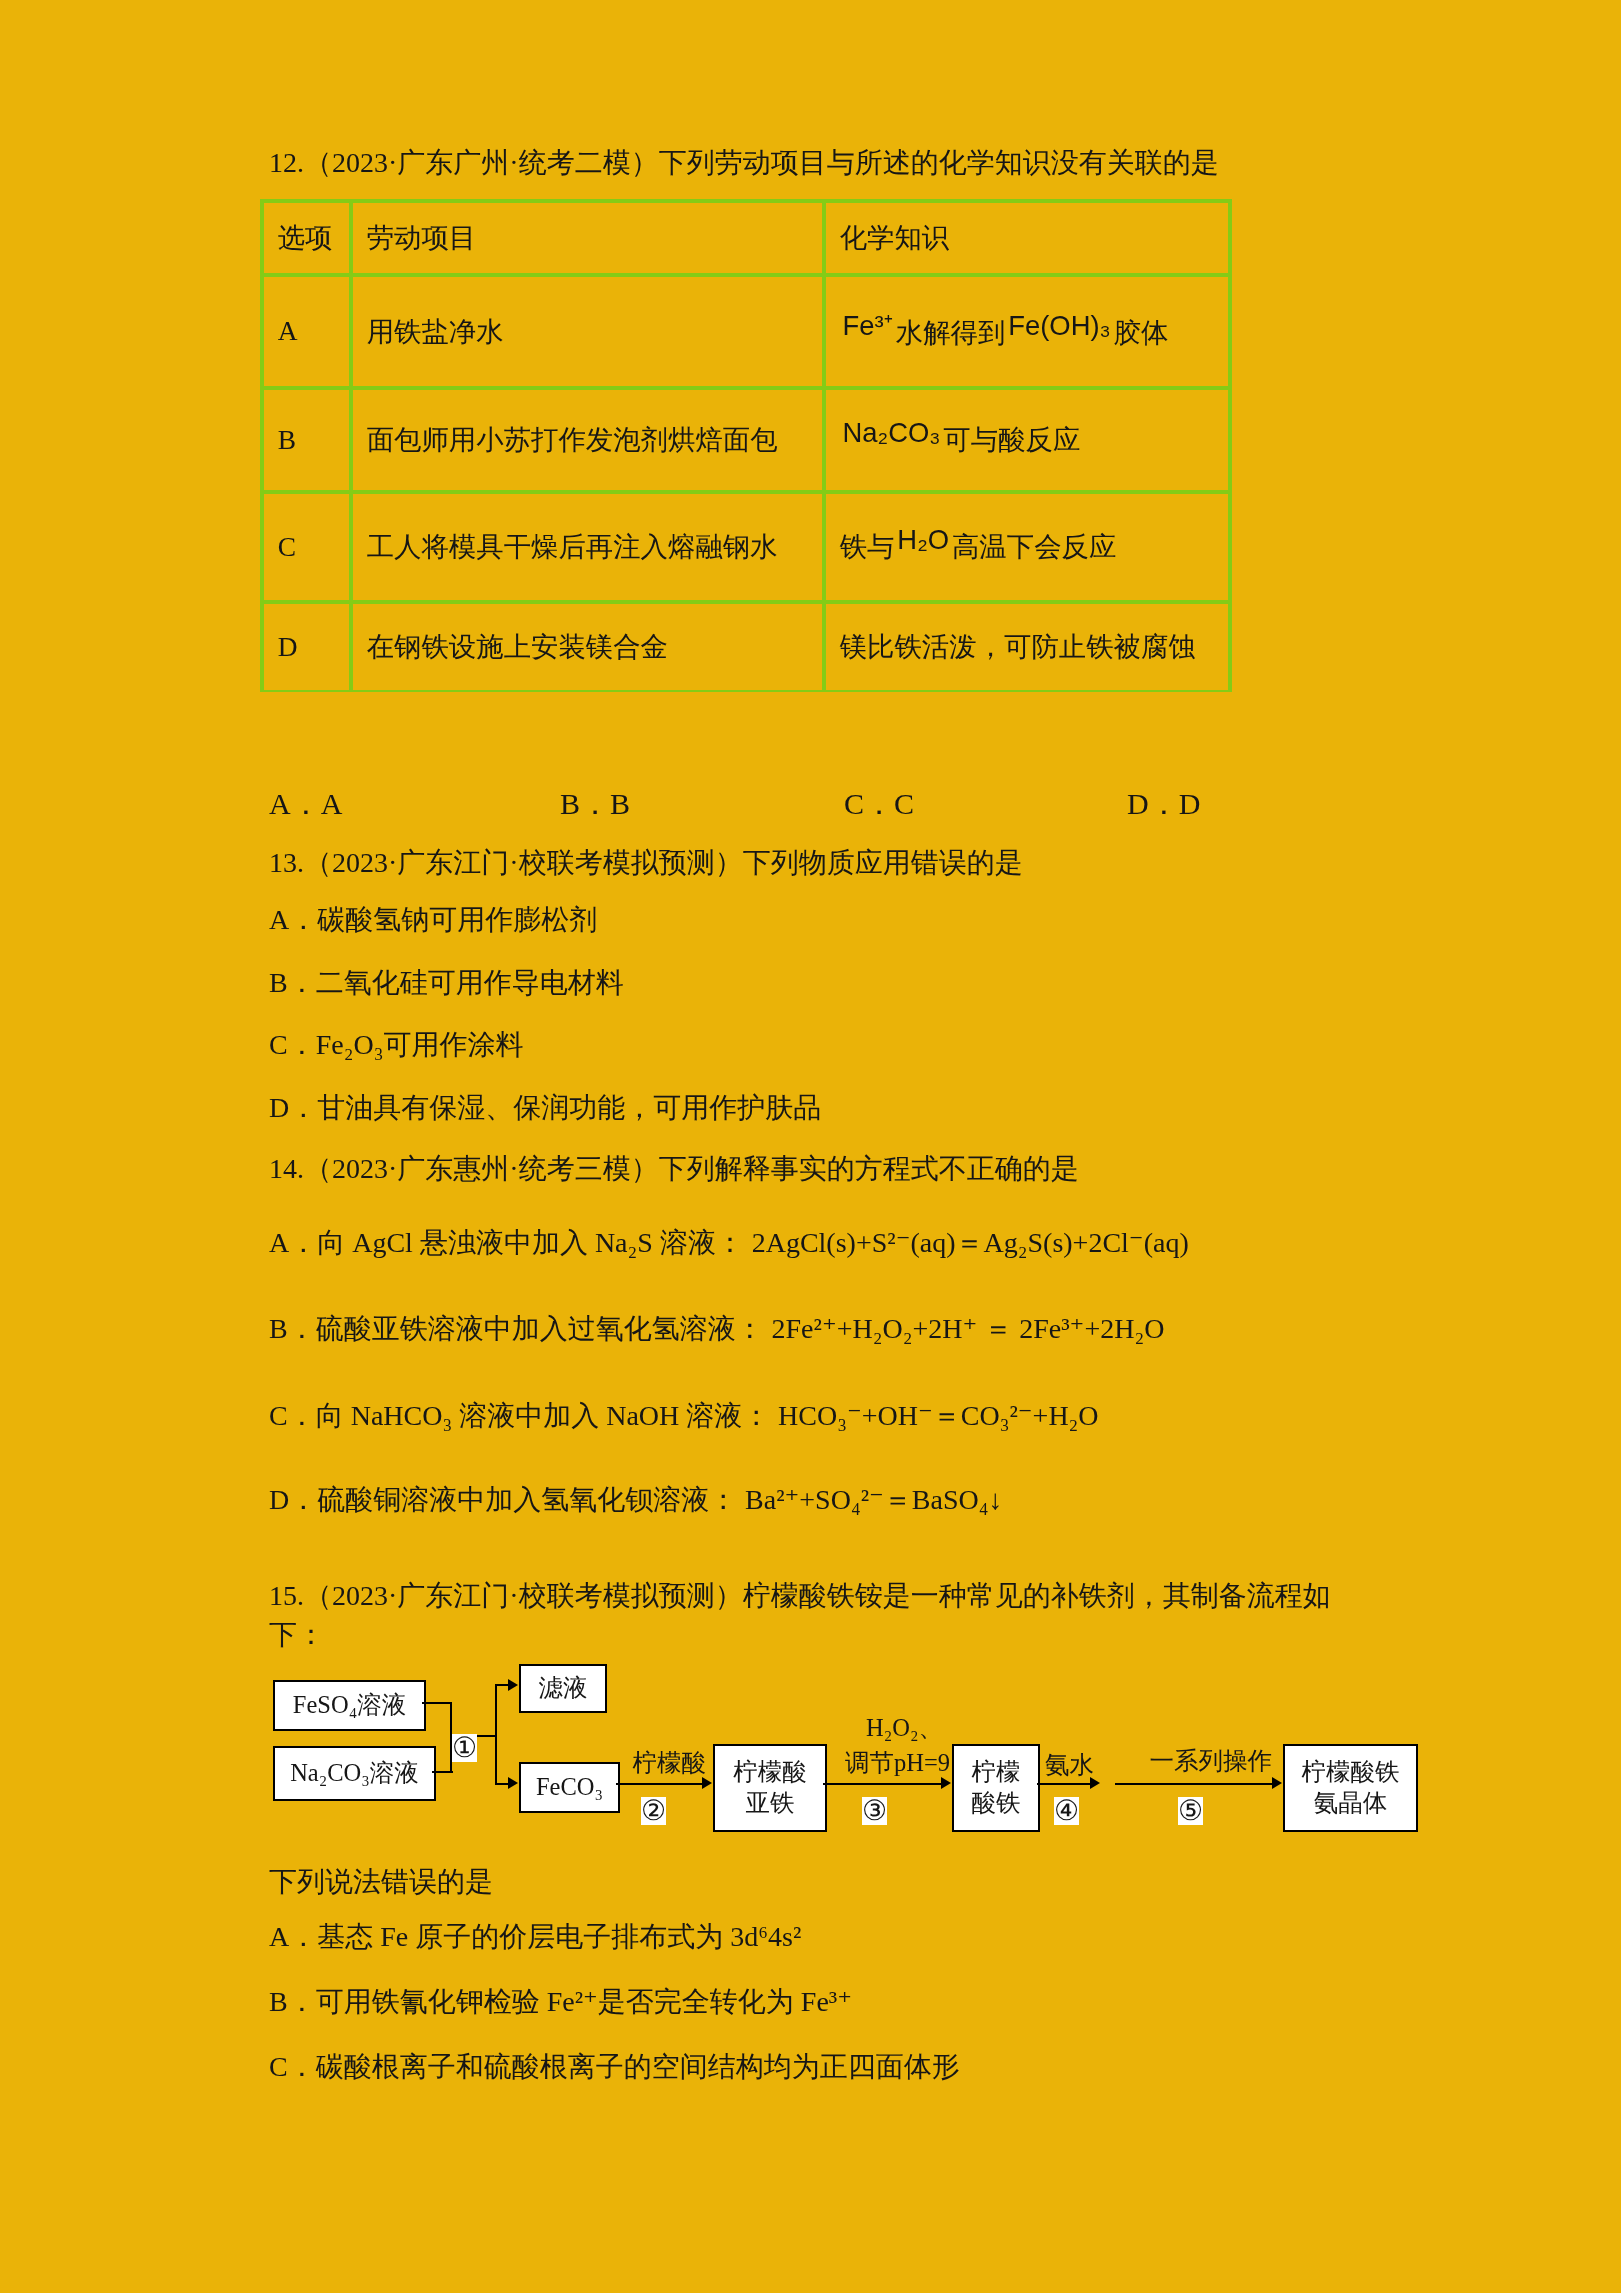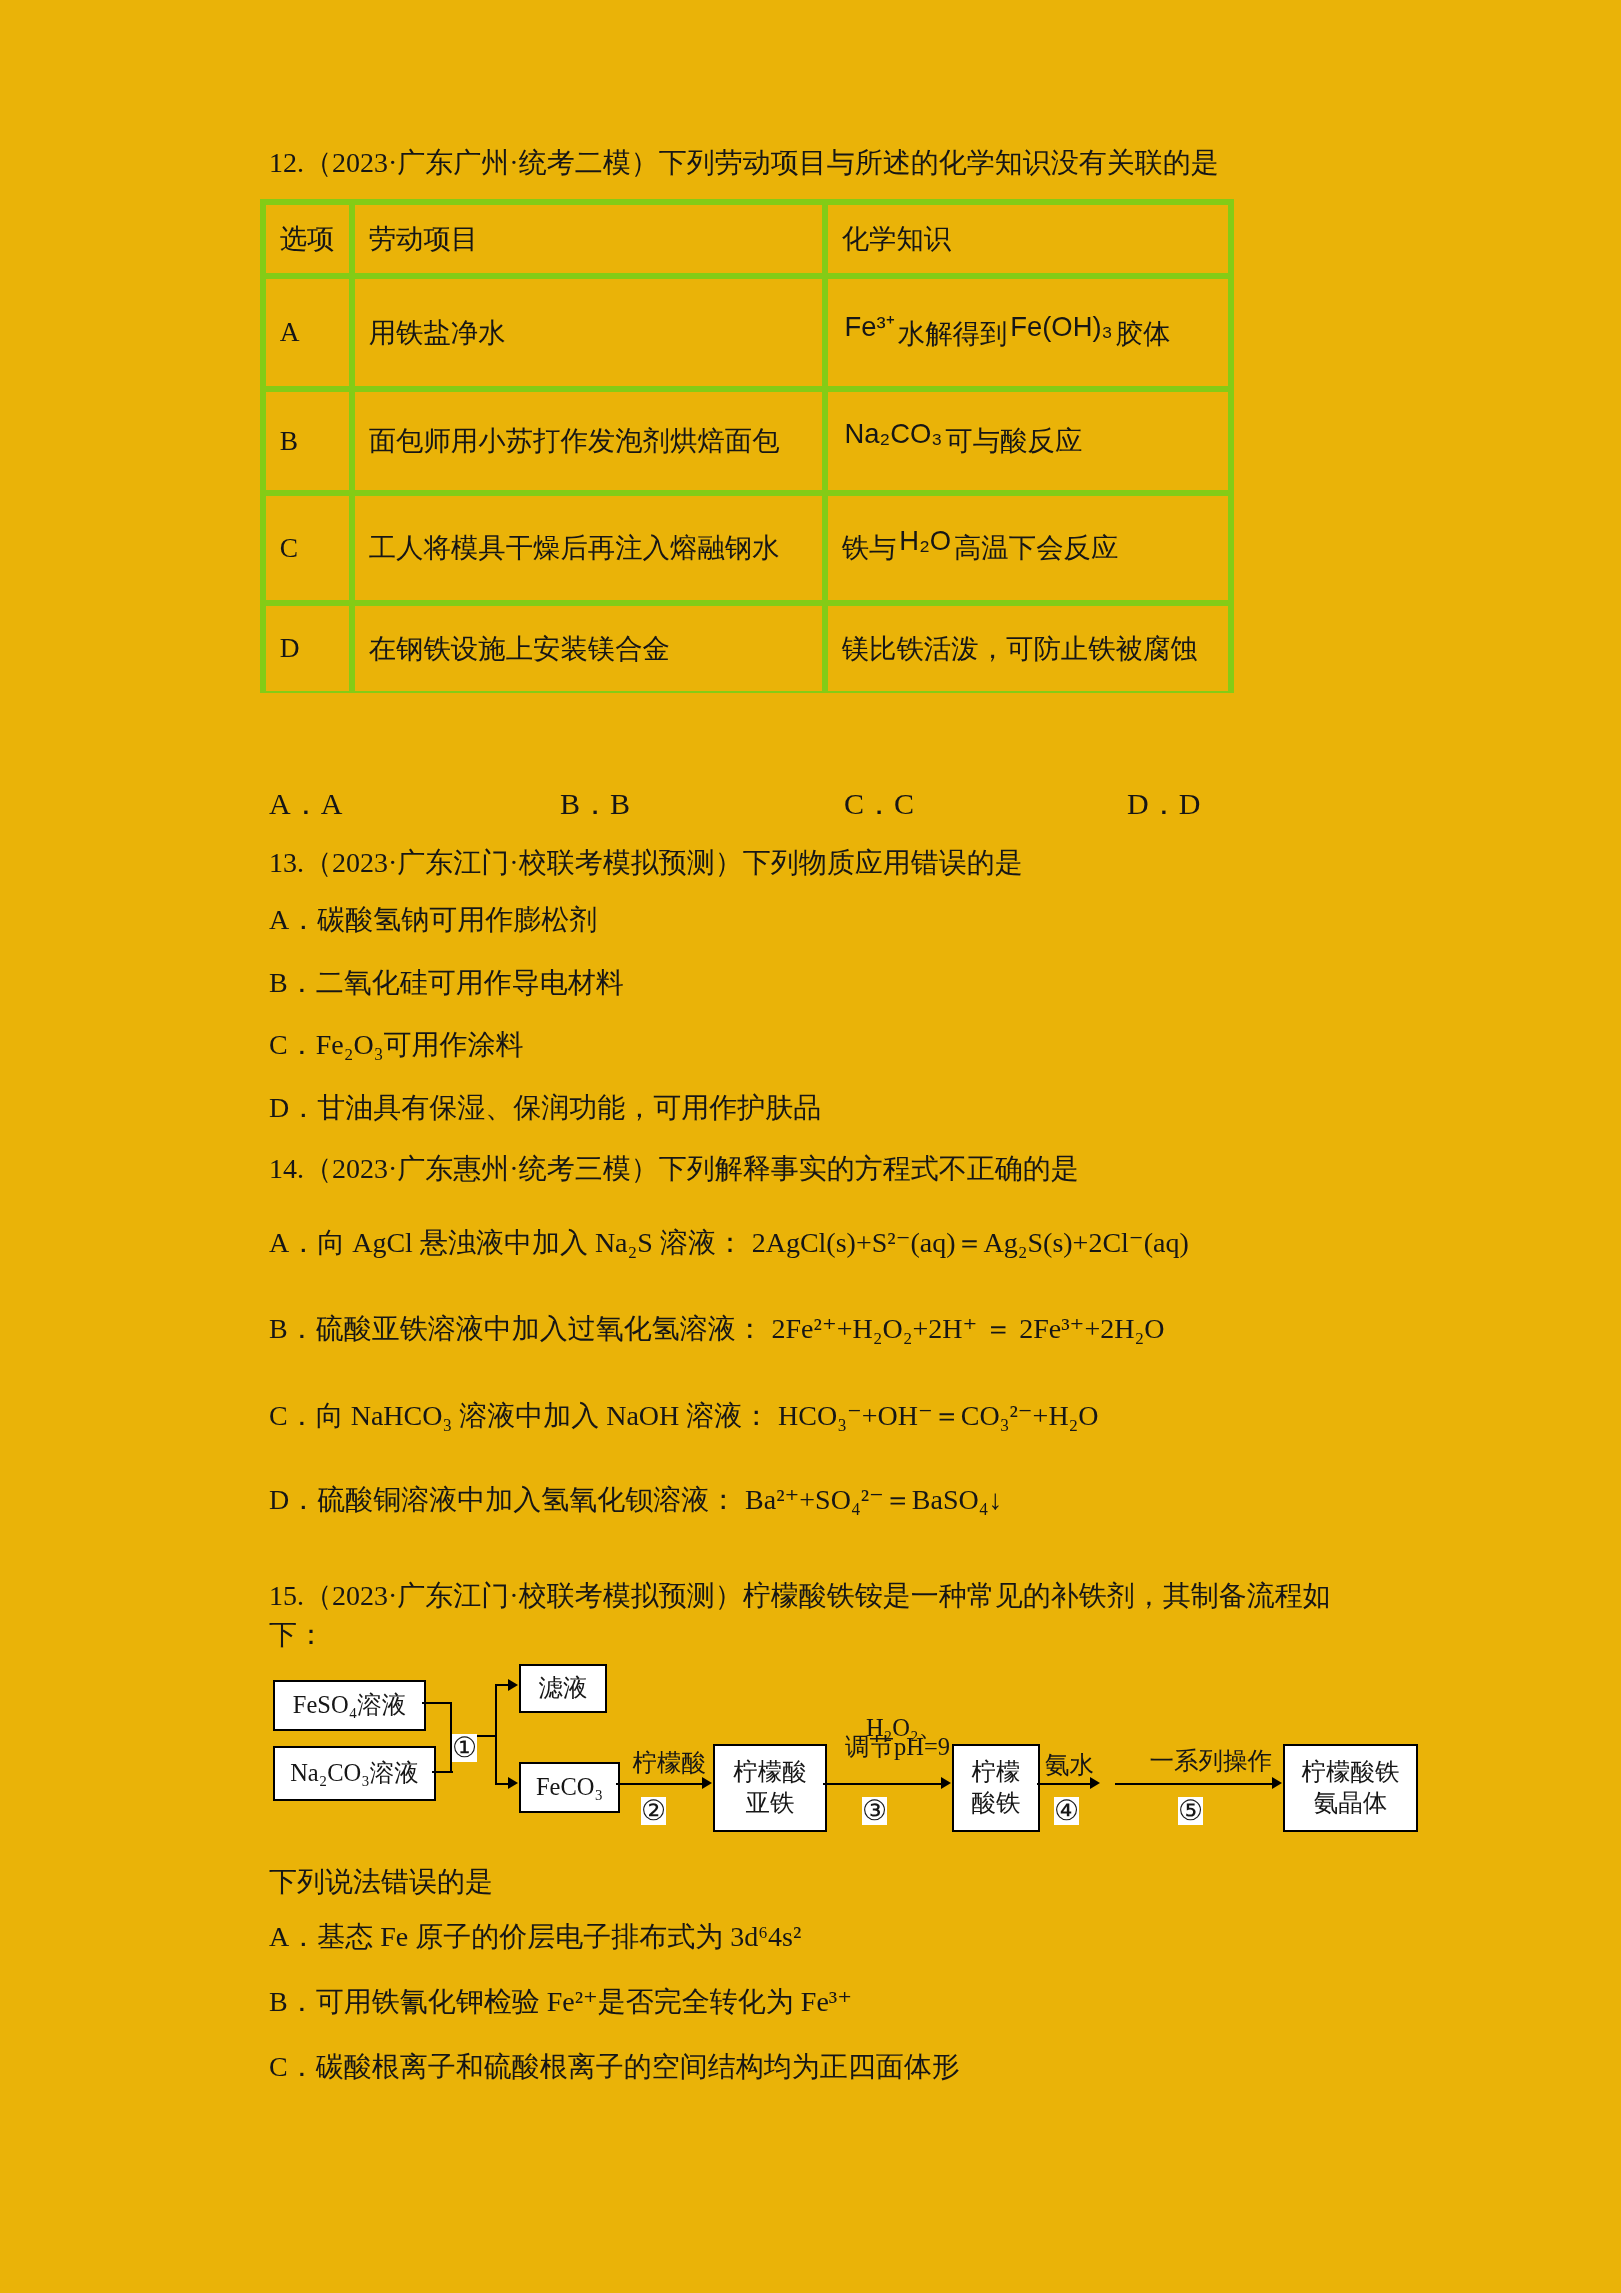--- a/index.html
+++ b/index.html
@@ -3,21 +3,21 @@
 <meta charset="utf-8">
 <style>
   html,body{margin:0;padding:0;background:#ffffff;}
   .page{position:relative;width:1621px;height:2294px;background:#eab308;
         font-family:"Liberation Serif","DejaVu Serif",serif;color:#161616;overflow:hidden;}
   .line{position:absolute;left:269px;font-size:28px;line-height:39px;white-space:nowrap;}
   
   .qtable{position:absolute;left:260px;top:199px;border-collapse:collapse;table-layout:fixed;
           width:968px;font-size:27.4px;}
   .qtable col.c1{width:89px}.qtable col.c2{width:473px}.qtable col.c3{width:406px}
-  .qtable th,.qtable td{border:6px solid #84cc16;font-weight:normal;text-align:left;
+  .qtable th,.qtable td{border:4px solid #84cc16;font-weight:normal;text-align:left;
           padding:0 5.9px 0 13.7px;vertical-align:middle;white-space:nowrap;}
   .qtable tr.thick th,.qtable tr.thick td{border-bottom-width:2.9px;}
   .qtable tr.last td{border-bottom-width:2.9px;}
   
   .f{font-family:Liberation Sans, sans-serif;position:relative;top:-6.9px;padding:0 2.9px;}
   .eq{font-family:"Liberation Serif","DejaVu Serif",serif;padding-left:7.8px;}
   
   .answers{position:absolute;left:0;top:784px;width:1621px;height:41px;font-size:30px;}
   .answers span{position:absolute;white-space:nowrap;}
   
@@ -120,21 +120,21 @@
     <div class="flabel" style="left:438px;top:92px;width:92px">柠檬酸</div>
     <div class="fstep" style="left:465px;top:143px">②</div>
     <div class="fbox" style="left:537px;top:90px;width:110px;height:84px">
       <div>柠檬酸</div>
       <div>亚铁</div>
     </div>
 
     <div class="hline" style="left:647px;top:129px;width:120px"></div>
     <div class="ah" style="left:765px;top:123px"></div>
     <div class="flabel" style="left:647px;top:57px;width:120px">H₂O₂、</div>
-    <div class="flabel" style="left:639px;top:76px;width:135px">调节pH=9</div>
+    <div class="flabel" style="left:639px;top:92px;width:135px">调节pH=9</div>
     <div class="fstep" style="left:686px;top:143px">③</div>
     <div class="fbox" style="left:776px;top:90px;width:84px;height:84px">
       <div>柠檬</div>
       <div>酸铁</div>
     </div>
 
     <div class="hline" style="left:861px;top:129px;width:55px"></div>
     <div class="ah" style="left:914px;top:123px"></div>
     <div class="flabel" style="left:859px;top:94px;width:59px">氨水</div>
     <div class="fstep" style="left:878px;top:143px">④</div>

